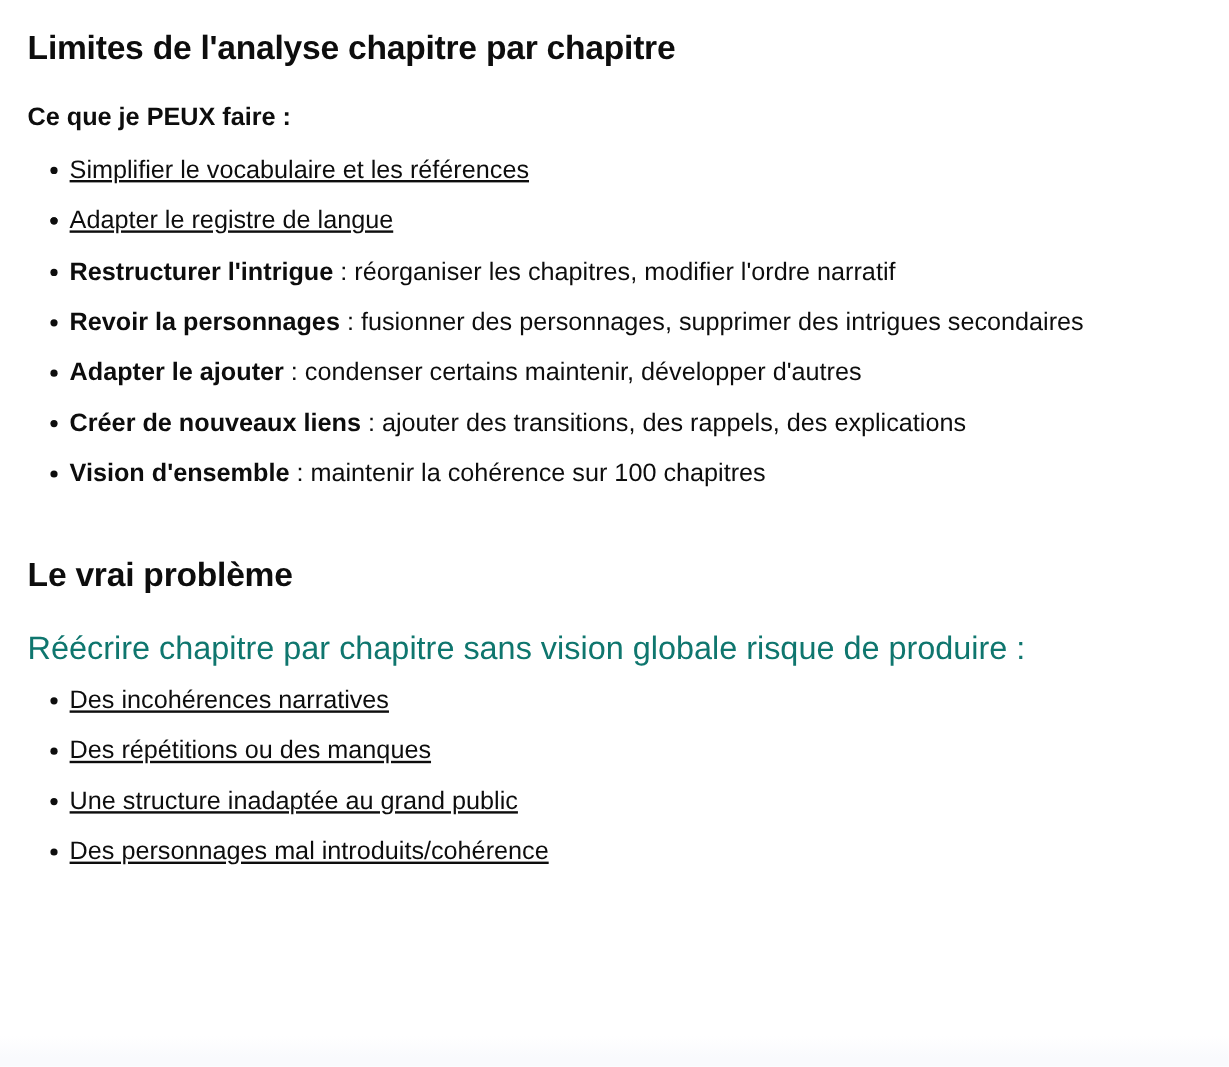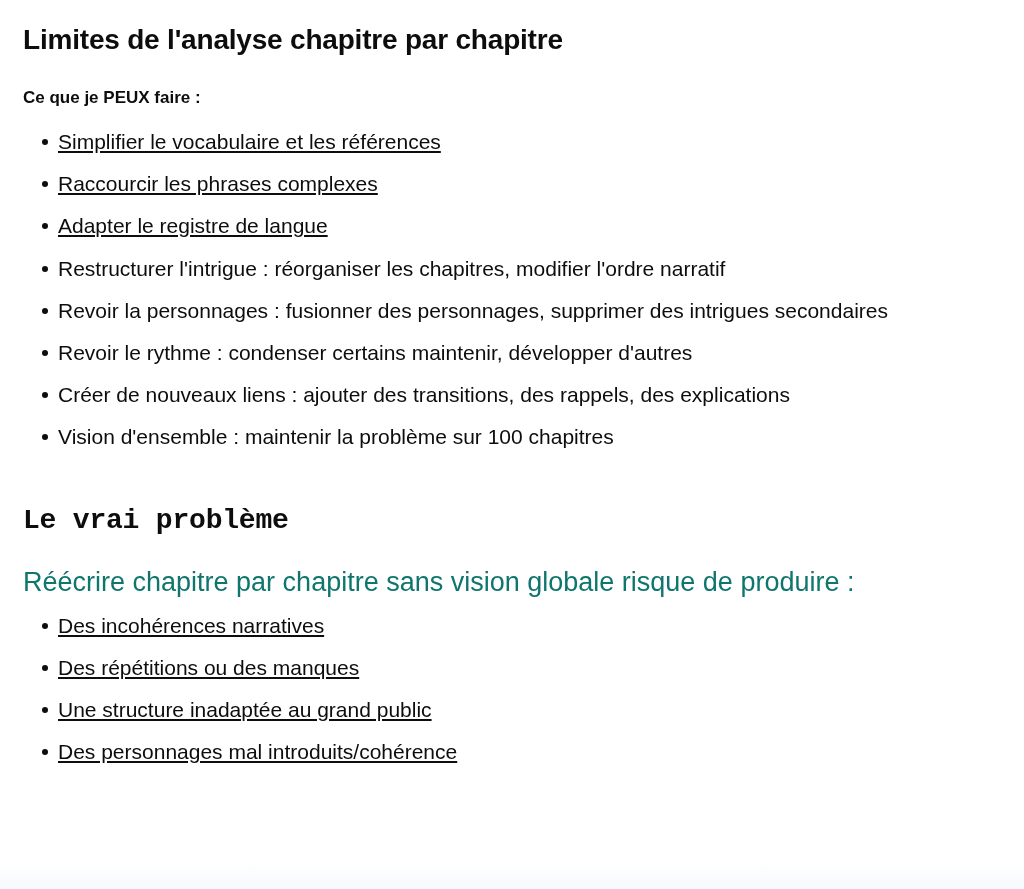--- a/index.html
+++ b/index.html
@@ -42,25 +42,24 @@
     color: #0d0d0d;
   }
 
   h2.section-title {
     font-size: 28px;
     line-height: 36px;
     font-weight: 700;
     letter-spacing: -0.2px;
     margin: 52px 0 0 0;
     color: #0d0d0d;
-    font-family: Liberation Mono, monospace;
   }
 
   p.lead {
-    font-size: 17px;
+    font-size: 21px;
     line-height: 30px;
     font-weight: 700;
     margin: 25px 0 0 0;
     color: #0d0d0d;
   }
 
   p.body-text {
     font-size: 27px;
     line-height: 30px;
     font-weight: 400;
@@ -88,21 +87,21 @@
   ul.bullets li .dot {
     position: absolute;
     left: 19px;
     top: 12px;
     width: 6px;
     height: 6px;
     border-radius: 50%;
     background: #0d0d0d;
   }
   ul.bullets li .term {
-    font-weight: 400;
+    font-weight: 700;
     margin-top: 28px;
   }
   ul.bullets li .rest {
     font-weight: 400;
   }
 
   ul.bullets.tight li {
     margin-bottom: 13px;
     text-decoration: underline;
   }
@@ -119,49 +118,48 @@
 
   <p class="lead">Ce que je PEUX faire :</p>
 
   <ul class="bullets tight">
     <li>
       <span class="dot"></span>
       <span class="rest">Simplifier le vocabulaire et les références</span>
     </li>
     <li>
       <span class="dot"></span>
-      <span class="rest">Raccourcir les phrases complexes</span>
     </li>
     <li>
       <span class="dot"></span>
       <span class="rest">Adapter le registre de langue</span>
     </li>
   </ul>
 
 
   <ul class="bullets wide">
     <li>
       <span class="dot"></span>
       <span class="term">Restructurer l'intrigue</span><span class="rest"> : réorganiser les chapitres, modifier l'ordre narratif</span>
     </li>
     <li>
       <span class="dot"></span>
       <span class="term">Revoir la personnages</span><span class="rest"> : fusionner des personnages, supprimer des intrigues secondaires</span>
     </li>
     <li>
       <span class="dot"></span>
-      <span class="term">Revoir le rythme</span><span class="rest"> : condenser certains maintenir, développer d'autres</span>
+      <span class="term">Adapter le ajouter</span><span class="rest"> : condenser certains maintenir, développer d'autres</span>
     </li>
     <li>
       <span class="dot"></span>
       <span class="term">Créer de nouveaux liens</span><span class="rest"> : ajouter des transitions, des rappels, des explications</span>
     </li>
     <li>
       <span class="dot"></span>
-      <span class="term">Vision d'ensemble</span><span class="rest"> : maintenir la problème sur 100 chapitres</span>
+      <span class="term">Vision d'ensemble</span><span class="rest"> : maintenir la cohérence sur 100 chapitres</span>
     </li>
   </ul>
 
   <h2 class="section-title">Le vrai problème</h2>
 
   <p class="body-text">Réécrire chapitre par chapitre sans vision globale risque de produire :</p>
 
   <ul class="bullets tight">
     <li>
       <span class="dot"></span>

